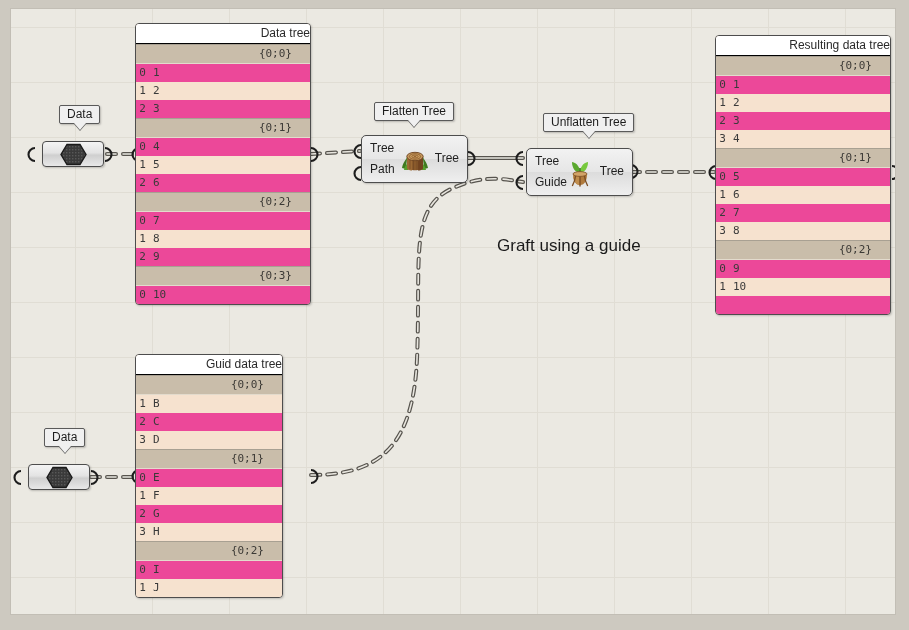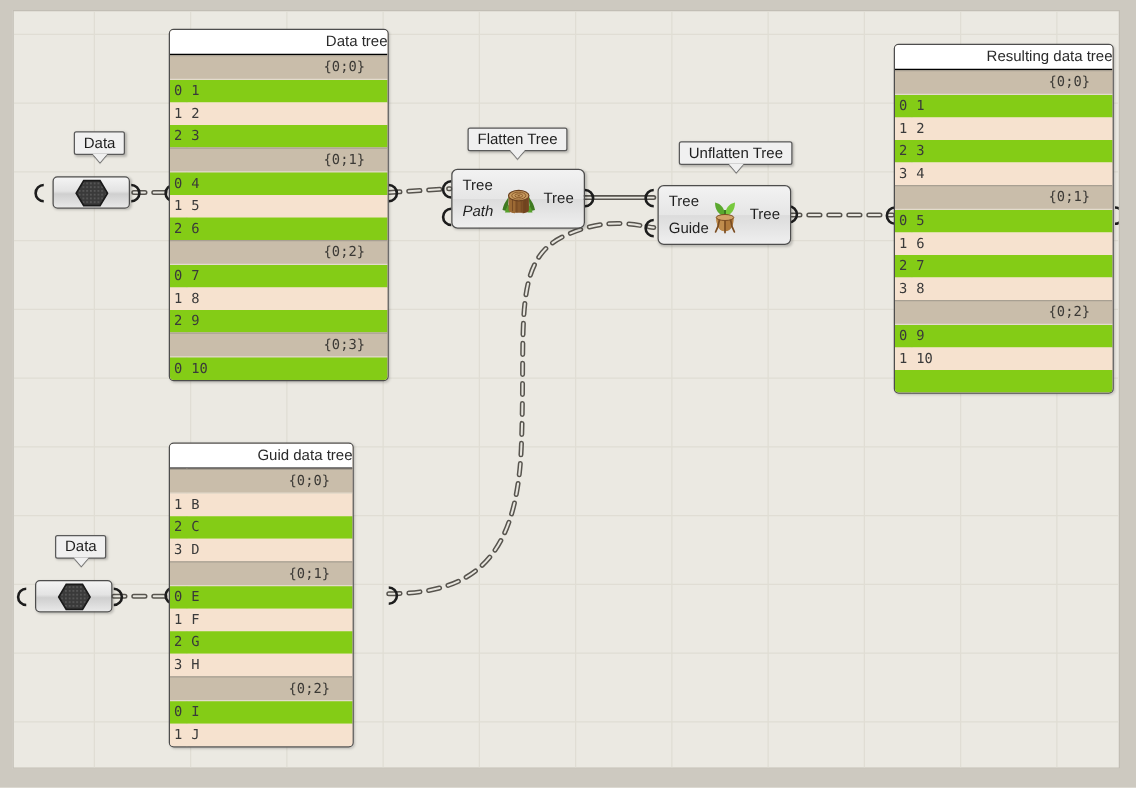--- a/index.html
+++ b/index.html
@@ -52,21 +52,21 @@
     font-size:11px;color:#3a3a3a;
     position:relative;
     white-space:nowrap;
   }
   .row .idx{
     display:inline-block;width:13px;text-align:center;
   }
   .row .val{
     display:inline-block;padding-left:4px;
   }
-  .row.even{background:#84cc16;}
+  .row.even{background:#ec4899;}
   .row.odd{background:#f6e2cf;}
   .row.path{
     background:#c9bdaa;
     text-align:right;
     padding-right:18px;
     color:#3c3a36;
     border-top:1px solid #a8a092;
     border-bottom:1px solid #e3dbcd;
   }
 
@@ -351,21 +351,21 @@
         <polygon points="7,1.5 20,1.5 26,11.5 20,21.5 7,21.5 1,11.5" fill="url(#hx2)" stroke="#1a1a1a" stroke-width="1.4"></polygon>
       </svg>
     </div>
 
     <div class="bubble" style="left:363px;top:93px;">
       <span>Flatten Tree</span>
       <span class="tail"></span>
     </div>
     <div class="comp" style="left:350px;top:126px;width:107px;height:48px;">
       <span class="pin left" style="top:5px;">Tree</span>
-      <span class="pin left" style="top:26px;font-style:italic;">Path</span>
+      <span class="pin left" style="top:26px;">Path</span>
       <span class="pin right" style="top:15px;">Tree</span>
       <svg class="icon" viewBox="0 0 32 32">
 
         <path d="M3,25 C4,19 7,17 8,14 C8,19 7,22 7,26 Z" fill="#3f7a21"></path>
         <path d="M29,25 C28,19 25,17 24,14 C24,19 25,22 25,26 Z" fill="#3f7a21"></path>
         <path d="M5,27 C6,22 9,20 10,18 C10,22 9,24 9,27 Z" fill="#57a02c"></path>
         <path d="M27,27 C26,22 23,20 22,18 C22,22 23,24 23,27 Z" fill="#57a02c"></path>
 
         <path d="M8,14 L8,25 C8,28 24,28 24,25 L24,14 Z" fill="#8a5a2b"></path>
         <path d="M8,14 L8,25 C8,27 12,27.6 13,27.6 L13,14 Z" fill="#9c6a34"></path>
@@ -396,15 +396,16 @@
 
         <path d="M9,18 L23,18 C23,24 21,29 16,29 C11,29 9,24 9,18 Z" fill="#b07a3c"></path>
         <path d="M9,18 L16,18 L16,29 C12,29 9,24 9,18 Z" fill="#c08d4d"></path>
         <path d="M11.5,20 C11,24 10,27 8.5,29.5" stroke="#7b4d22" stroke-width="1.4" fill="none" stroke-linecap="round"></path>
         <path d="M16,20 C16,24 16,27 16,30" stroke="#7b4d22" stroke-width="1.4" fill="none" stroke-linecap="round"></path>
         <path d="M20.5,20 C21,24 22,27 23.5,29.5" stroke="#7b4d22" stroke-width="1.4" fill="none" stroke-linecap="round"></path>
         <ellipse cx="16" cy="18" rx="7" ry="2.4" fill="#d2a368" stroke="#7b4d22" stroke-width="0.8"></ellipse>
       </svg>
     </div>
 
+    <div class="caption" style="left:486px;top:227px;">Graft using a guide</div>
 
   </div>
 </div>
 
 </body></html>

